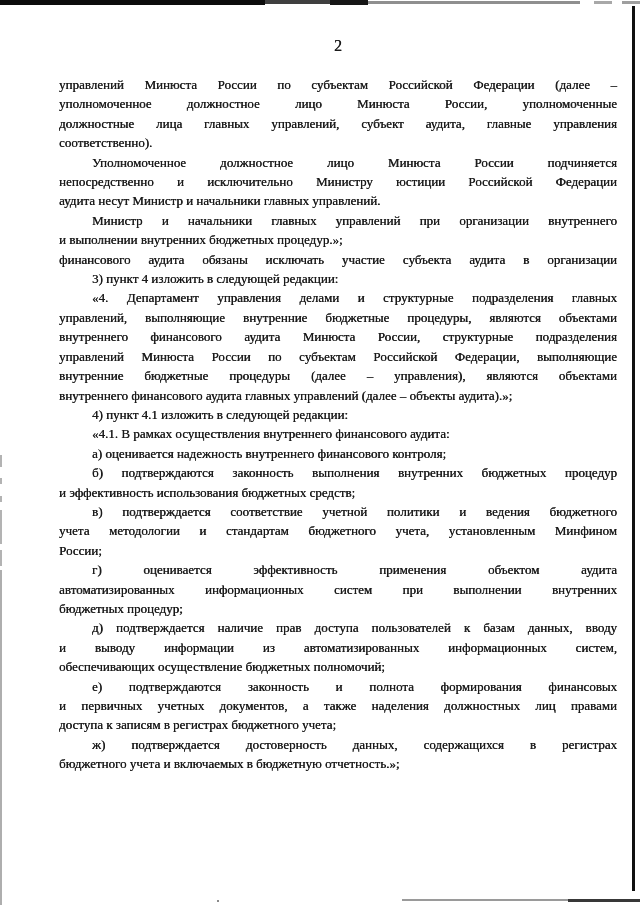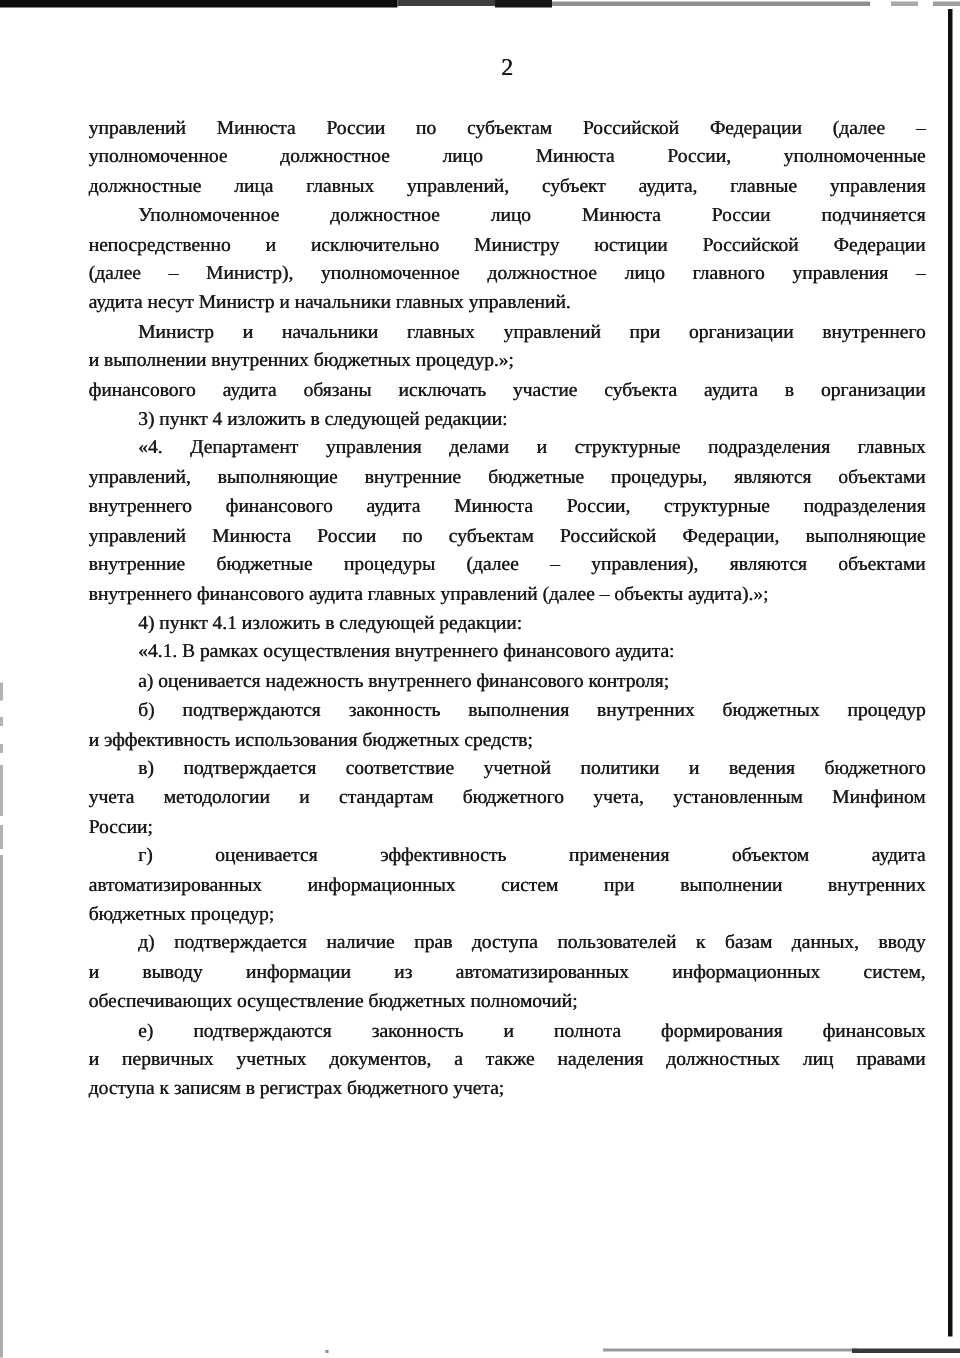--- a/index.html
+++ b/index.html
@@ -78,25 +78,25 @@
   <div class="artifact left-solid"></div>
   <div class="artifact dot1"></div>
 
   <div class="page-number">2</div>
 
   <div class="doc-body">
       <div class="para">
         <div class="line">управлений Минюста России по субъектам Российской Федерации (далее –</div>
         <div class="line">уполномоченное должностное лицо Минюста России, уполномоченные</div>
         <div class="line">должностные лица главных управлений, субъект аудита, главные управления</div>
+        <div class="line last">соответственно).</div>
       </div>
       <div class="para">
         <div class="line indent">Уполномоченное должностное лицо Минюста России подчиняется</div>
         <div class="line">непосредственно и исключительно Министру юстиции Российской Федерации</div>
-        <div class="line">(далее – Министр), уполномоченное должностное лицо главного управления –</div>
       </div>
       <div class="para">
         <div class="line last">аудита несут Министр и начальники главных управлений.</div>
       </div>
       <div class="para">
         <div class="line indent">Министр и начальники главных управлений при организации внутреннего</div>
         <div class="line last">и выполнении внутренних бюджетных процедур.»;</div>
         <div class="line">финансового аудита обязаны исключать участие субъекта аудита в организации</div>
       </div>
       <div class="para">
@@ -136,15 +136,19 @@
       <div class="para">
         <div class="line indent">д) подтверждается наличие прав доступа пользователей к базам данных, вводу</div>
         <div class="line">и выводу информации из автоматизированных информационных систем,</div>
         <div class="line last">обеспечивающих осуществление бюджетных полномочий;</div>
       </div>
       <div class="para">
         <div class="line indent">е) подтверждаются законность и полнота формирования финансовых</div>
         <div class="line">и первичных учетных документов, а также наделения должностных лиц правами</div>
         <div class="line last">доступа к записям в регистрах бюджетного учета;</div>
       </div>
+      <div class="para">
+        <div class="line indent">ж) подтверждается достоверность данных, содержащихся в регистрах</div>
+        <div class="line last">бюджетного учета и включаемых в бюджетную отчетность.»;</div>
+      </div>
     </div>
 
 </div>
 
 </body></html>

